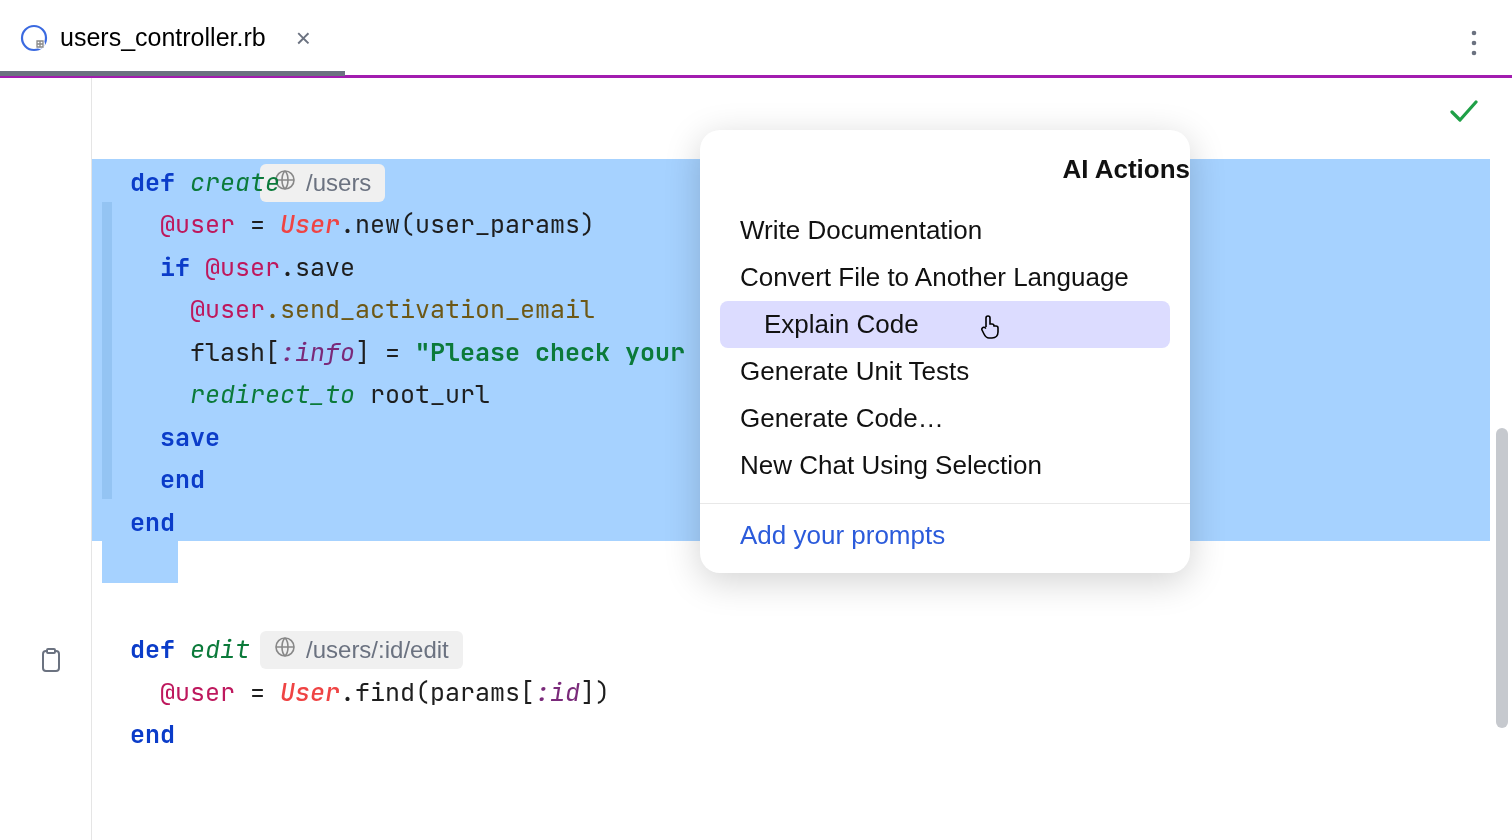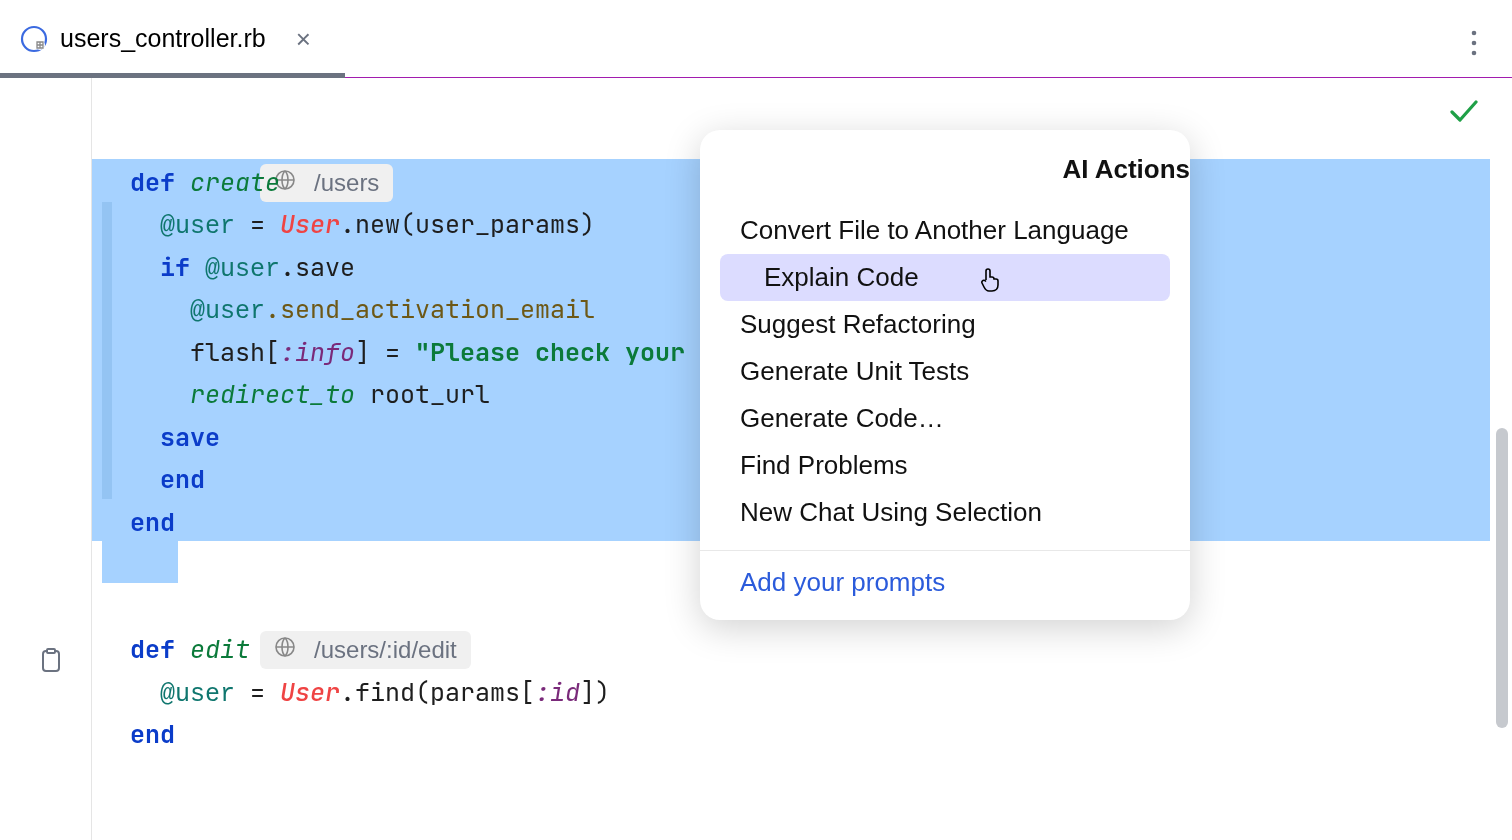--- a/index.html
+++ b/index.html
@@ -8,21 +8,21 @@
       background: #fff;
       width: 1512px;
       height: 840px;
       overflow: hidden;
       position: relative;
     }
     .tab-bar {
       display: flex;
       align-items: center;
       height: 78px;
-      border-bottom: 1px solid #a21caf;
+      border-bottom: 3px solid #a21caf;
       position: relative;
     }
     .tab {
       display: flex;
       align-items: center;
       gap: 12px;
       padding: 0 20px;
       height: 100%;
       position: relative;
     }
@@ -126,38 +126,38 @@
     .code-line {
       height: 42.5px;
       white-space: pre;
       padding-left: 38px;
     }
     .code-line.blank { height: 42.5px; }
     
     .route-badge {
       display: inline-flex;
       align-items: center;
-      gap: 18px;
+      gap: 10px;
       background: #f0f0f0;
       border-radius: 6px;
       padding: 2px 14px;
       height: 38px;
       margin-left: 10px;
       font-size: 24px;
       color: #6b7280;
       font-family: -apple-system, BlinkMacSystemFont, sans-serif;
     }
     .route-badge .globe { color: #888; }
     .route-badge svg { width: 22px; height: 22px; }
     
     
     .kw { color: #0b3cc9; font-weight: 700; }
     .fn { color: #0b7a3a; font-style: italic; }
     .fn2 { color: #0b7a3a; font-style: italic; }
-    .ivar { color: #0f766e; font-family: Liberation Mono, monospace; }
+    .ivar { color: #be185d; }
     .cls { color: #ef4444; font-style: italic; font-weight: 500; }
     .sym { color: #7a2a7a; font-style: italic; }
     .str { color: #0b7a3a; font-weight: 700; }
     .call { color: #6d5816; }
     .plain { color: #1e1e1e; }
     
     
     .popup {
       position: absolute;
       left: 700px;
@@ -299,30 +299,29 @@
       <div class="code-line"><span class="kw">end</span></div>
     </div>
 
     <div class="scrollbar"></div>
   </div>
 </div>
 
 <div class="popup">
   <div class="popup-title">AI Actions</div>
   <div class="popup-items">
+    <div class="popup-item">Write Documentation</div>
     <div class="popup-item">Convert File to Another Language</div>
     <div class="popup-item highlight">
       <span>Explain Code</span>
       <span class="cursor-hand">
         <svg viewBox="0 0 24 26" fill="none" stroke="#000" stroke-width="1.6">
             <path d="M8 14 L8 5 C8 4 9 3 10 3 C11 3 12 4 12 5 L12 11 L14 11 C15 11 16 12 16 13 L18 13 C19 13 20 14 20 15 L20 19 C20 22 18 25 14 25 L11 25 C9 25 7 23 6 21 L4 17 C3.5 16 4 15 5 14.5 C6 14 7 14.5 8 15.5"></path>
           </svg>
       </span>
     </div>
-    <div class="popup-item">Suggest Refactoring</div>
     <div class="popup-item">Generate Unit Tests</div>
     <div class="popup-item">Generate Code…</div>
-    <div class="popup-item">Find Problems</div>
     <div class="popup-item">New Chat Using Selection</div>
   </div>
   <div class="popup-divider"></div>
   <div class="popup-footer">Add your prompts</div>
 </div>
 
 </body></html>

